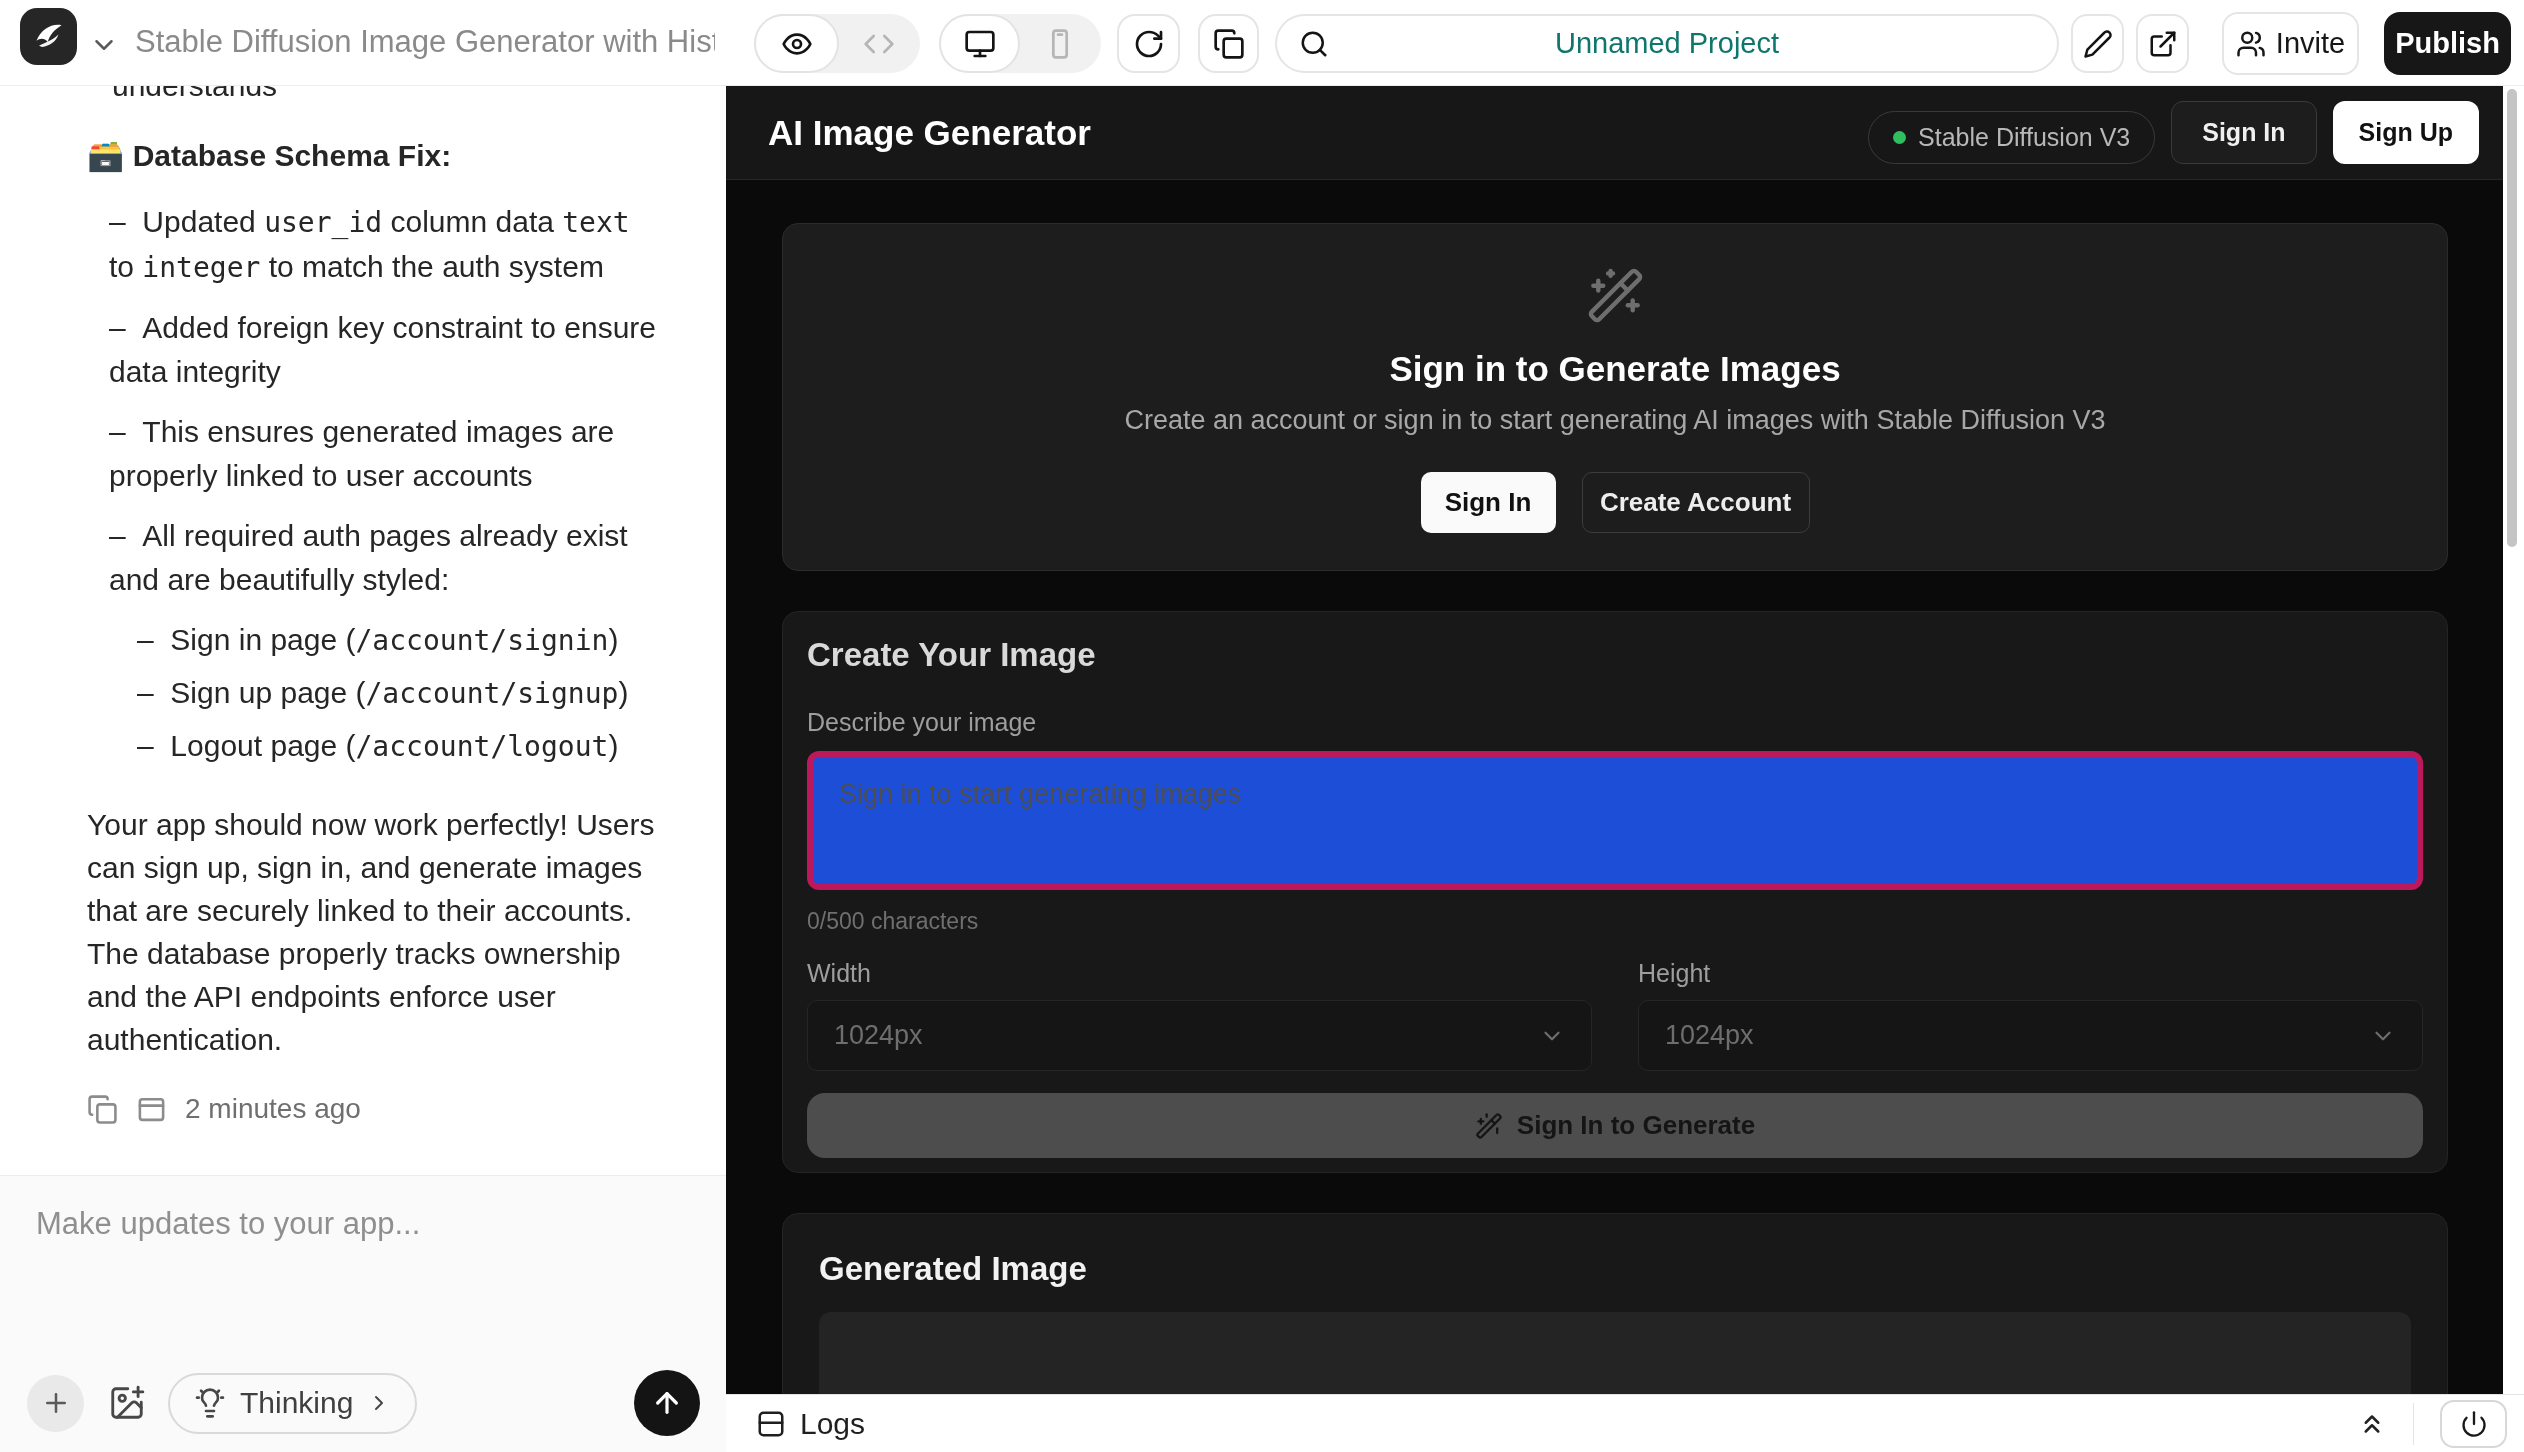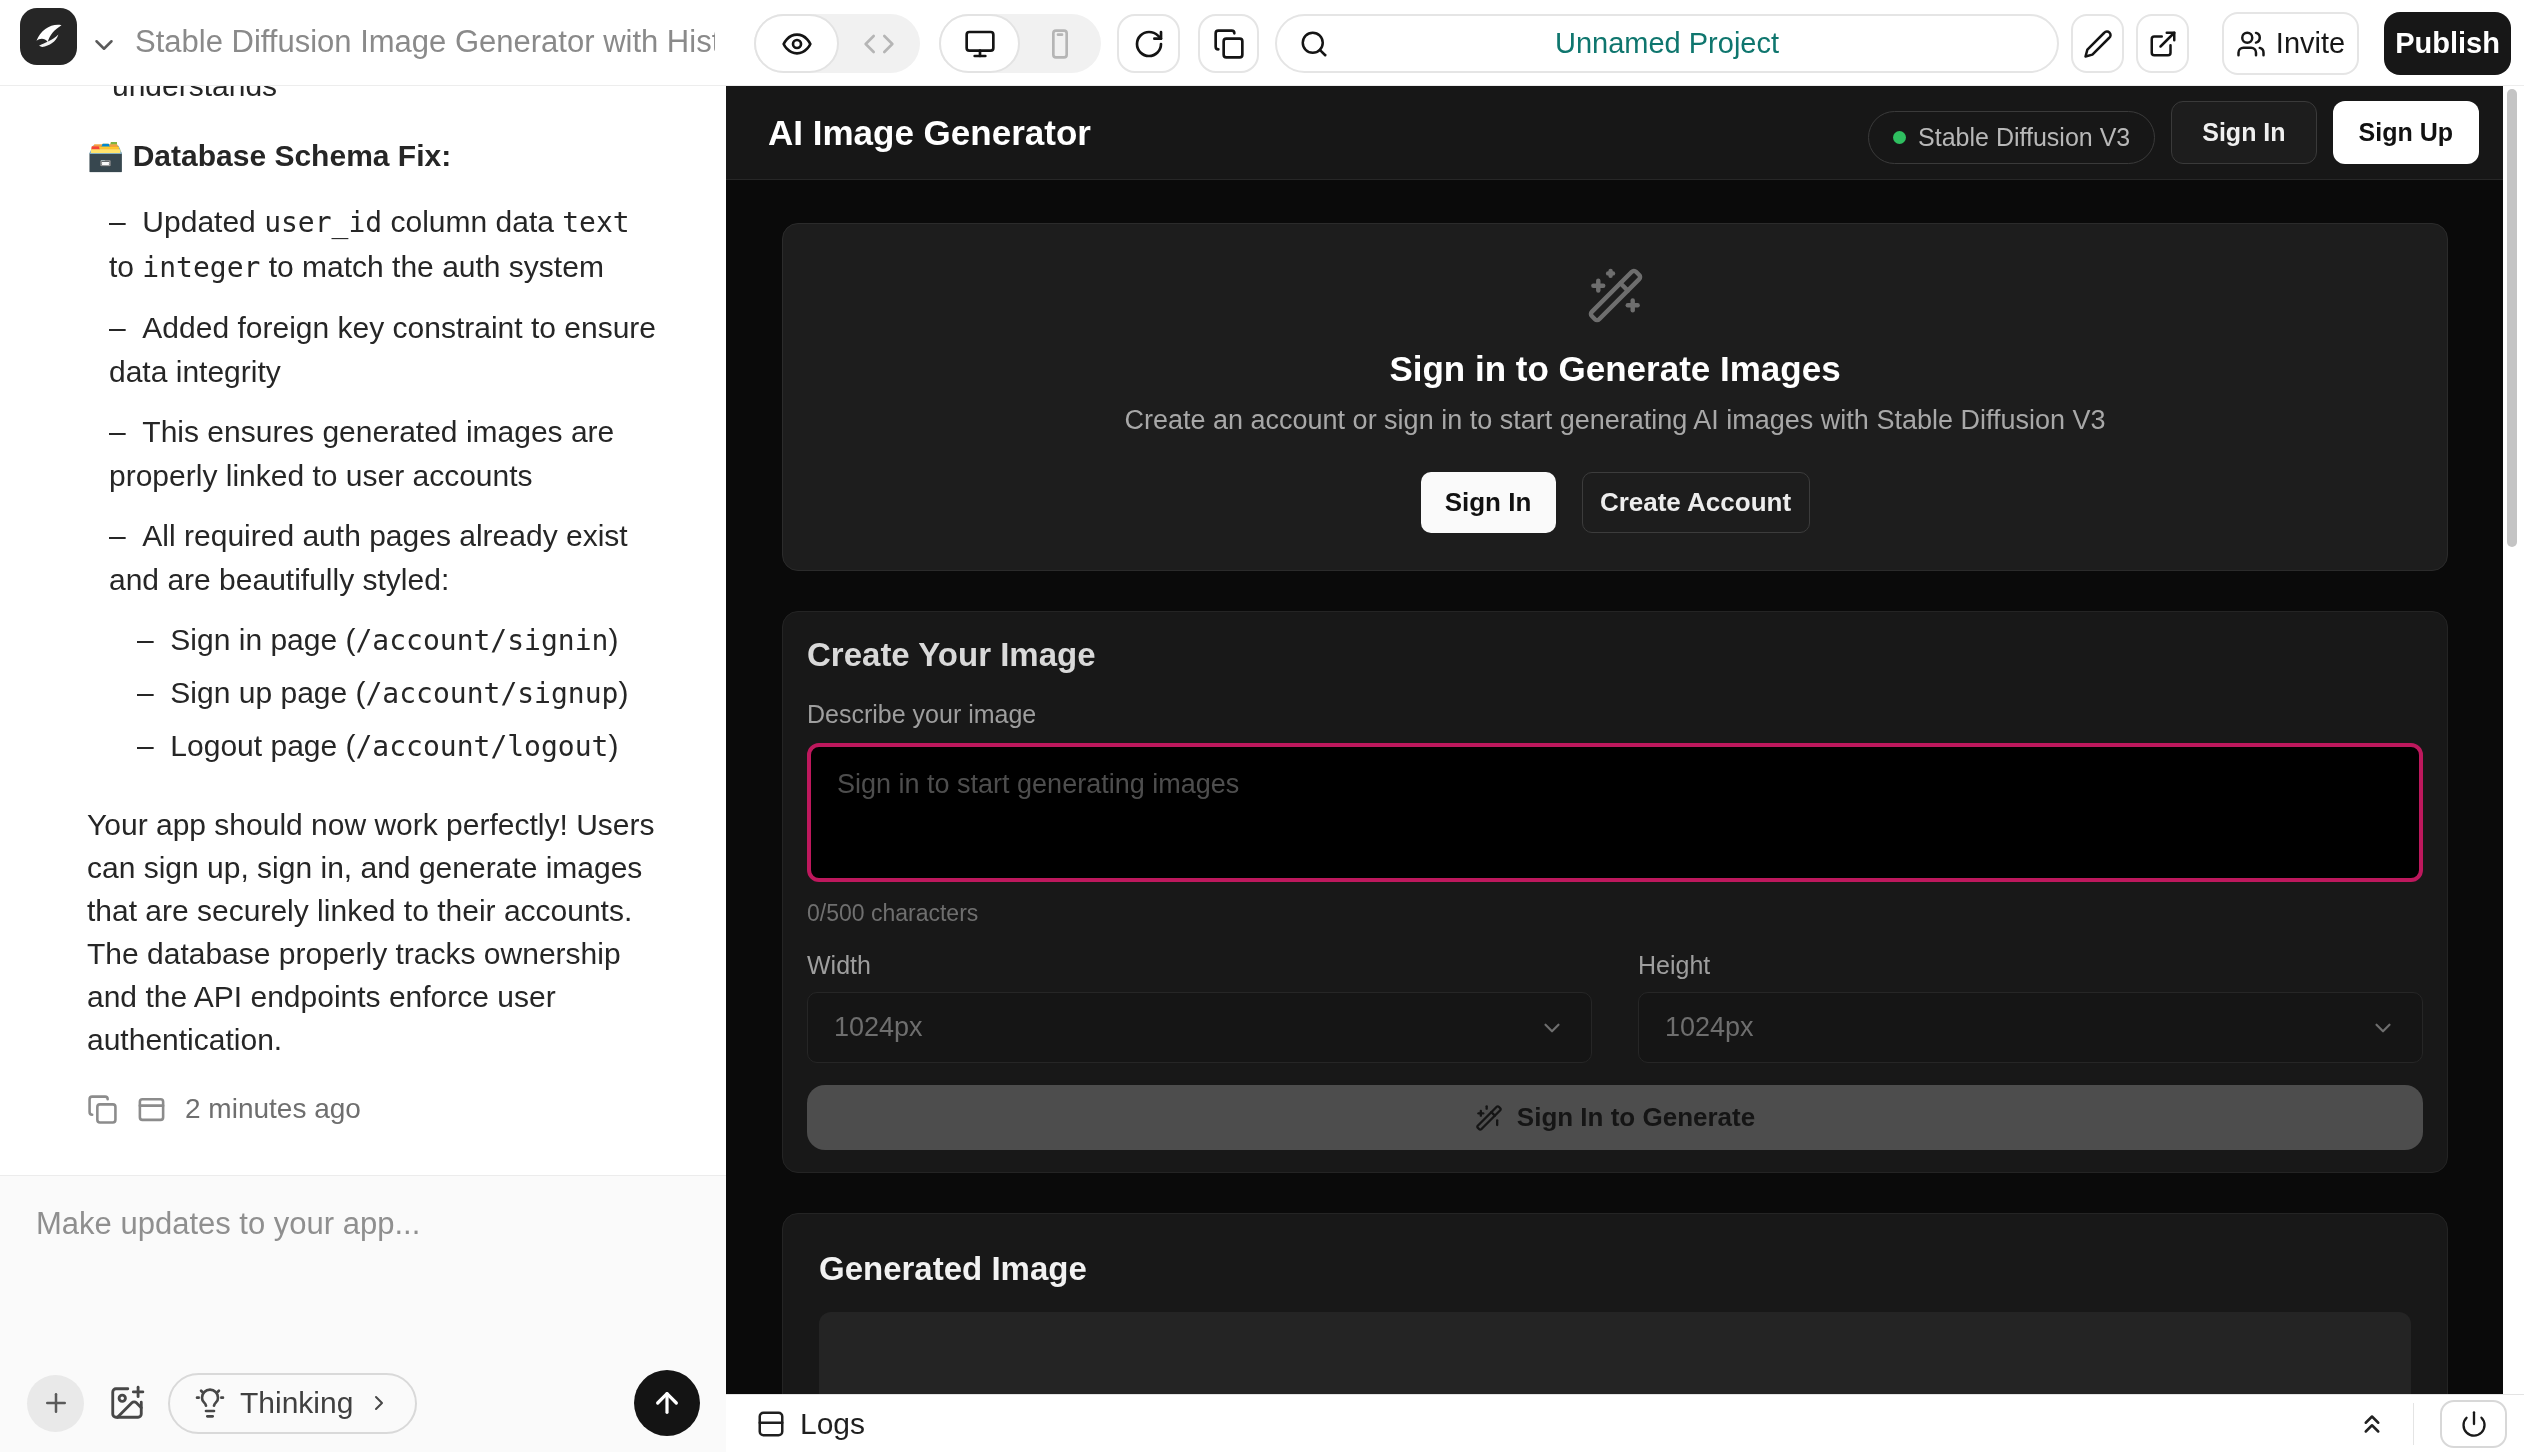--- a/index.html
+++ b/index.html
@@ -70,22 +70,22 @@
   .card { width:1666px; border-radius:16px; }
   .hero-card { height:348px; background:#1d1d1d; border:1px solid #2b2b2b; display:flex; flex-direction:column; align-items:center; }
   .hero-wand { margin-top:42px; width:59px; height:59px; color:#6e6e6e; }
   .hero-title { margin-top:24px; font-size:35px; font-weight:bold; color:#fff; }
   .hero-sub { margin-top:16px; font-size:27px; color:#a8a8a8; }
   .hero-actions { margin-top:36px; display:flex; gap:26px; }
   .hero-signin { width:135px; height:61px; border-radius:10px; background:#fafafa; color:#111; border:none; font-size:26px; font-weight:bold; }
   .hero-create { width:228px; height:61px; border-radius:10px; background:transparent; color:#ededed; border:1px solid #3c3c3c; font-size:26px; font-weight:bold; }
   .create-card { margin-top:40px; height:562px; background:#181818; border:1px solid #242424; padding:24px; }
   .create-title { font-size:33px; font-weight:bold; color:#d9d9d9; }
-  .field-label { margin-top:26px; font-size:25px; color:#9e9e9e; }
-  .prompt-box { margin-top:14px; width:100%; height:139px; background:#000000; border:4px solid #be185d; border-radius:12px; padding:22px 26px; font-size:27px; color:#bbb; font-family:"Liberation Sans",sans-serif; resize:none; outline:none; }
+  .field-label { margin-top:34px; font-size:25px; color:#9e9e9e; }
+  .prompt-box { margin-top:14px; width:100%; height:139px; background:#1d4ed8; border:6px solid #be185d; border-radius:12px; padding:22px 26px; font-size:27px; color:#bbb; font-family:"Liberation Sans",sans-serif; resize:none; outline:none; }
   .prompt-box::placeholder { color:#4e4e4e; }
   .char-count { margin-top:14px; font-size:23px; color:#6f6f6f; }
   .dim-row { margin-top:24px; display:flex; gap:46px; }
   .dim-col { flex:1; }
   .dim-col .field-label { margin-top:0; }
   .select { margin-top:12px; height:71px; background:#151515; border:1px solid #262626; border-radius:10px; display:flex; align-items:center; padding:0 26px; font-size:27px; color:#6e6e6e; }
   .select svg { margin-left:auto; width:26px; height:26px; color:#6e6e6e; }
   .generate-btn { margin-top:22px; width:100%; height:65px; border-radius:18px; background:#4d4d4d; border:none; color:#151515; font-size:26px; font-weight:bold; display:flex; align-items:center; justify-content:center; gap:14px; }
   .generate-btn svg { width:28px; height:28px; }
   .generated-card { margin-top:40px; height:416px; background:#181818; border:1px solid #242424; padding:36px; }

